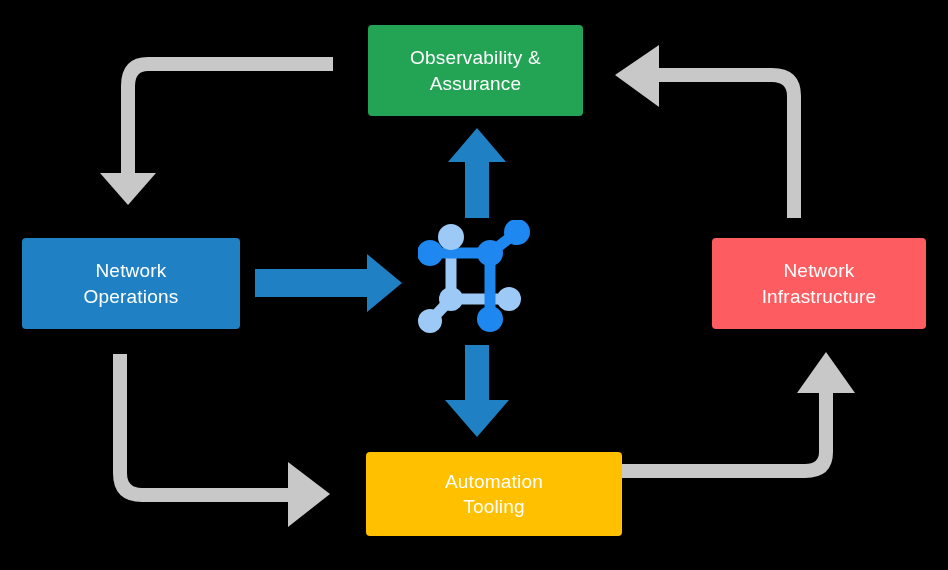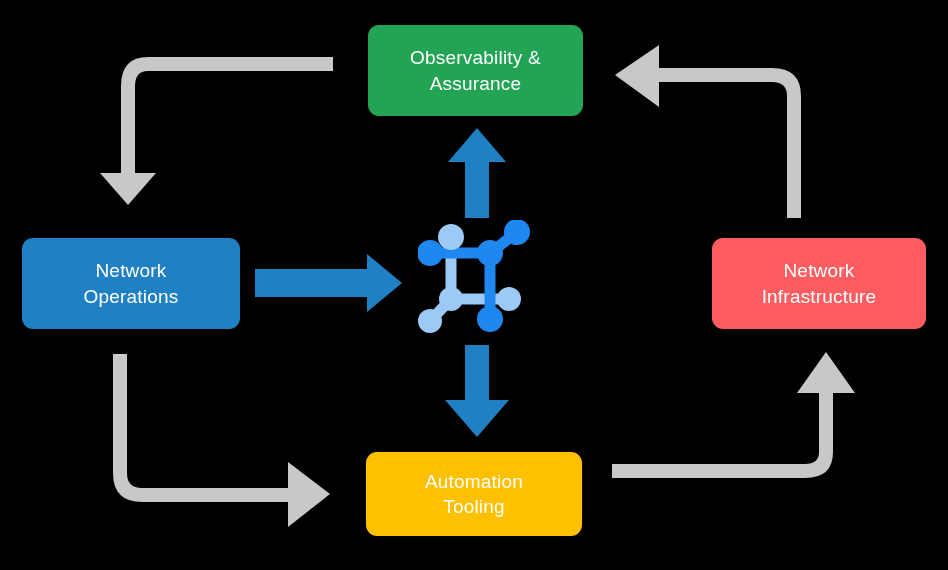--- a/index.html
+++ b/index.html
@@ -13,21 +13,21 @@
   }
   #canvas {
     position: relative;
     width: 948px;
     height: 570px;
     background: #000000;
     overflow: hidden;
   }
   .node-box {
     position: absolute;
-    border-radius: 11px;
+    border-radius: 4px;
     display: flex;
     align-items: center;
     justify-content: center;
     text-align: center;
     color: #ffffff;
     font-size: 19px;
     line-height: 1.32;
     font-weight: 400;
     letter-spacing: 0.2px;
     box-sizing: border-box;
@@ -44,21 +44,21 @@
   }
   #box-network-operations {
     left: 22px; top: 238px; width: 218px; height: 91px;
     background: #1f81c4;
   }
   #box-network-infrastructure {
     left: 712px; top: 238px; width: 214px; height: 91px;
     background: #fd5d60;
   }
   #box-automation-tooling {
-    left: 366px; top: 452px; width: 216px; height: 84px;
+    left: 366px; top: 452px; width: 256px; height: 84px;
     background: #ffc000;
   }
   .svg-layer {
     position: absolute;
     left: 0; top: 0;
     width: 948px;
     height: 570px;
   }
   #icon-network-topology {
     position: absolute;

